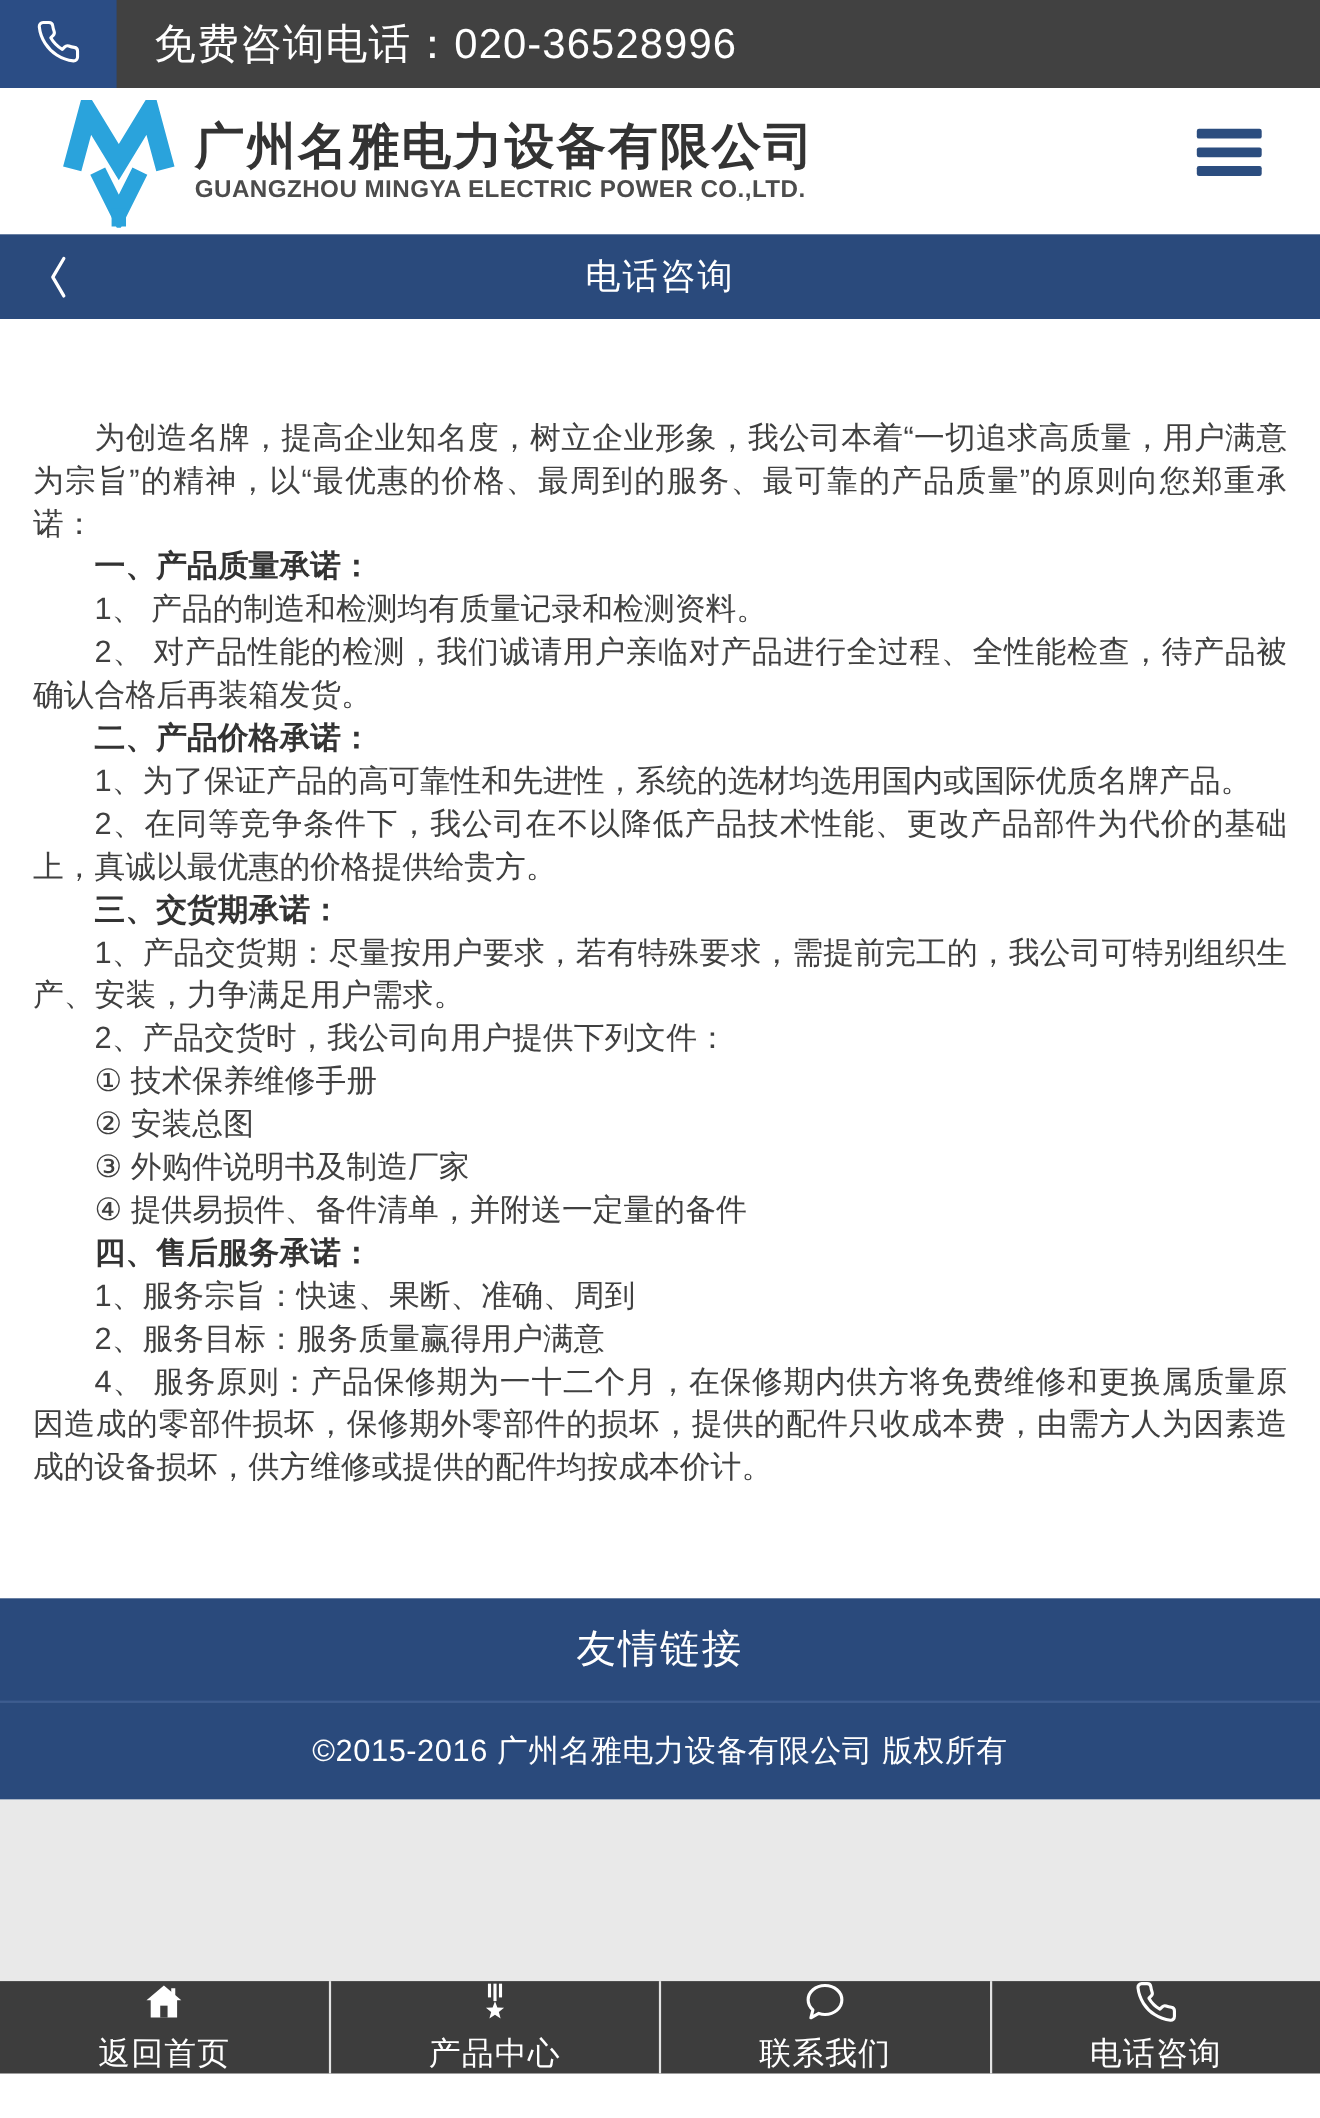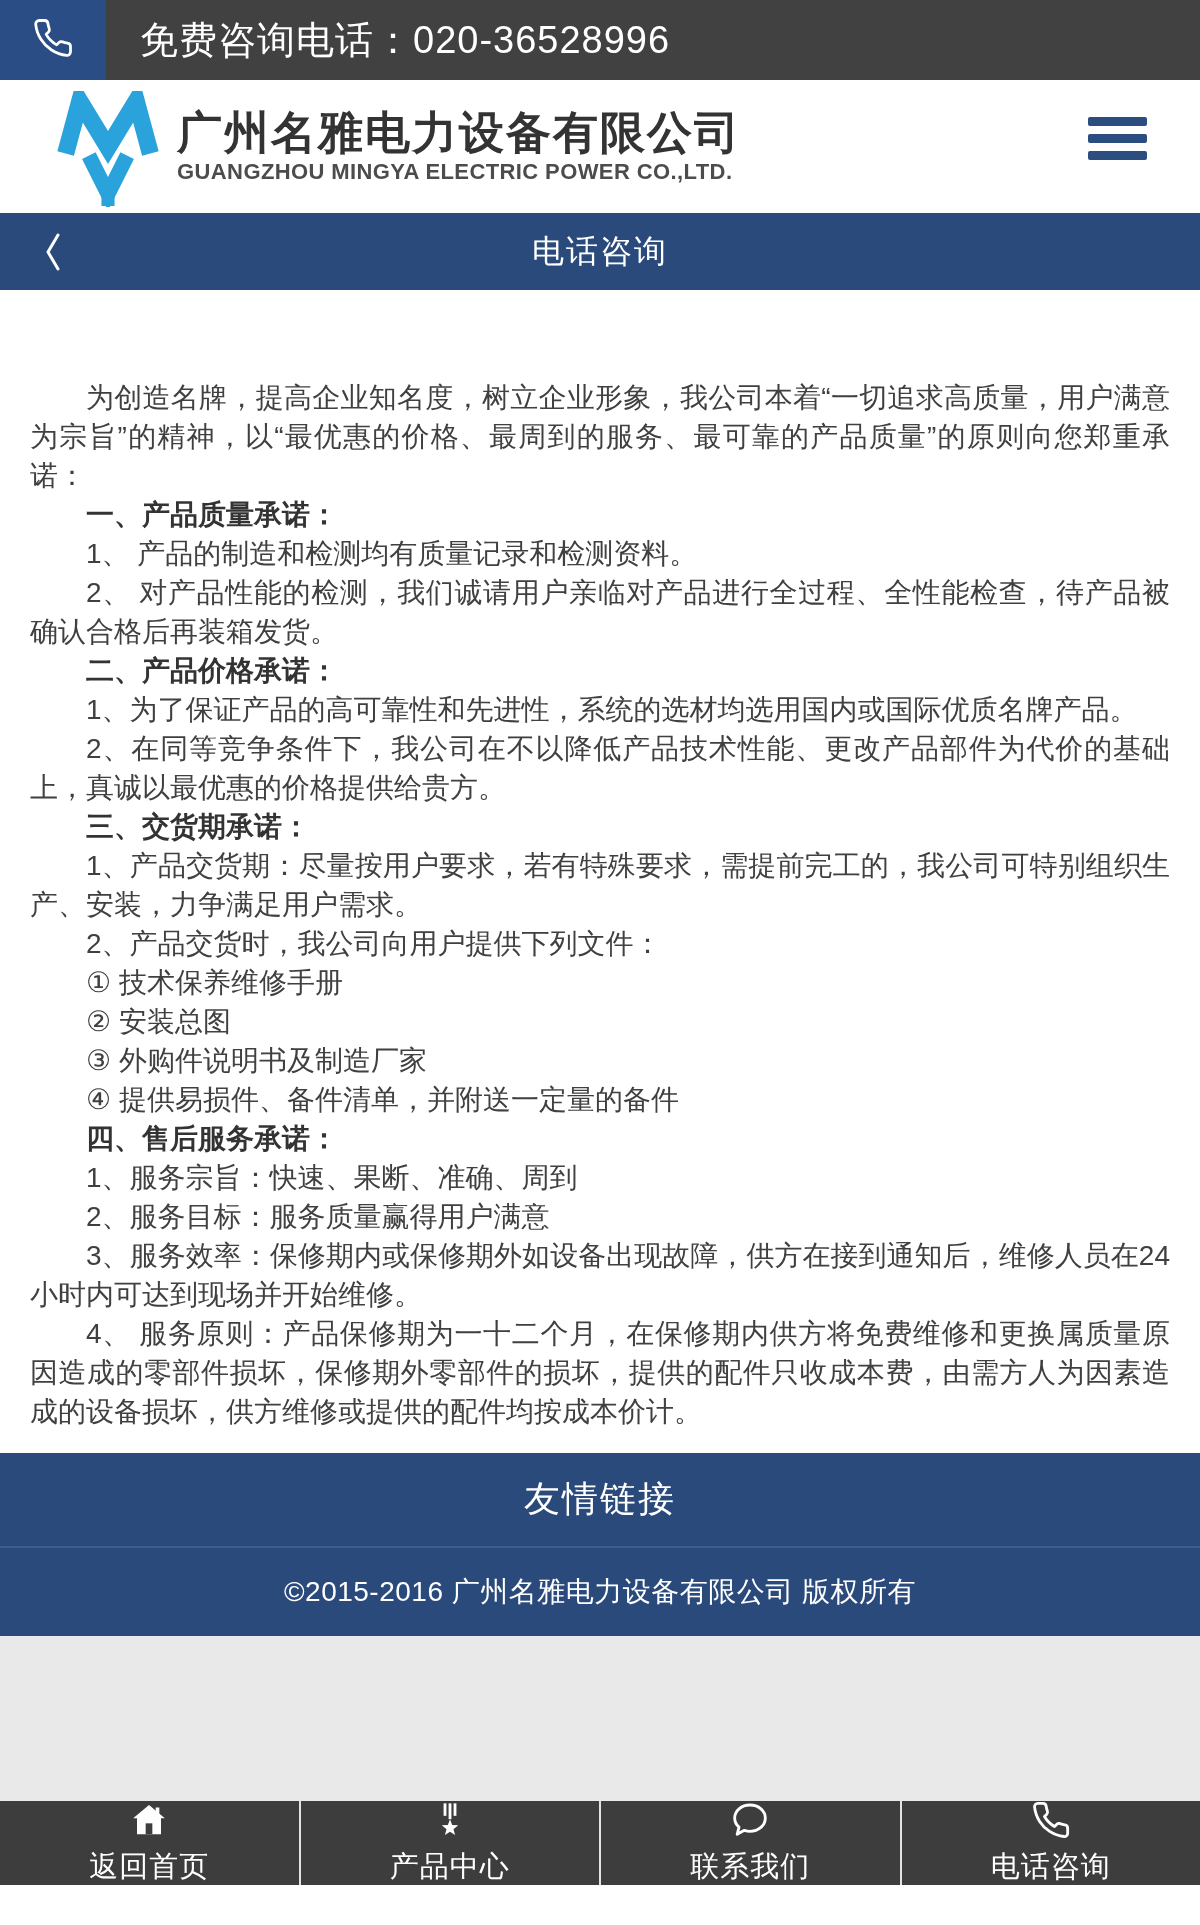--- a/index.html
+++ b/index.html
@@ -116,21 +116,20 @@
       <p class="p">③ 外购件说明书及制造厂家</p>
 
       <p class="p">④ 提供易损件、备件清单，并附送一定量的备件</p>
 
       <p class="h">四、售后服务承诺：</p>
 
       <p class="p">1、服务宗旨：快速、果断、准确、周到</p>
 
       <p class="p">2、服务目标：服务质量赢得用户满意</p>
 
-      <p class="p">3、服务效率：保修期内或保修期外如设备出现故障，供方在接到通知后，维修人员在24小时内可达到现场并开始维修。</p>
 
       <p class="p">4、 服务原则：产品保修期为一十二个月，在保修期内供方将免费维修和更换属质量原因造成的零部件损坏，保修期外零部件的损坏，提供的配件只收成本费，由需方人为因素造成的设备损坏，供方维修或提供的配件均按成本价计。</p>
     </div>
 
   <div class="links-bar">
     <span class="links-title">友情链接</span>
   </div>
 
   <div class="copyright-bar">
     <span class="copyright-text">©2015-2016 广州名雅电力设备有限公司 版权所有</span>

